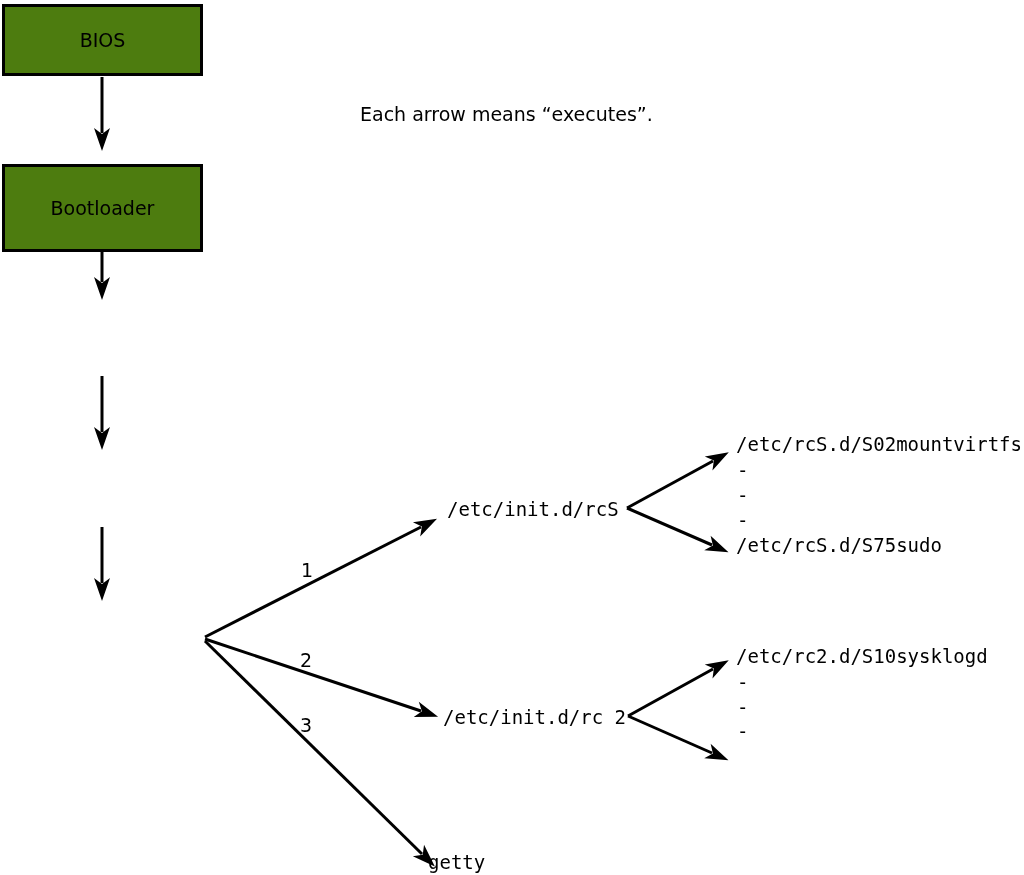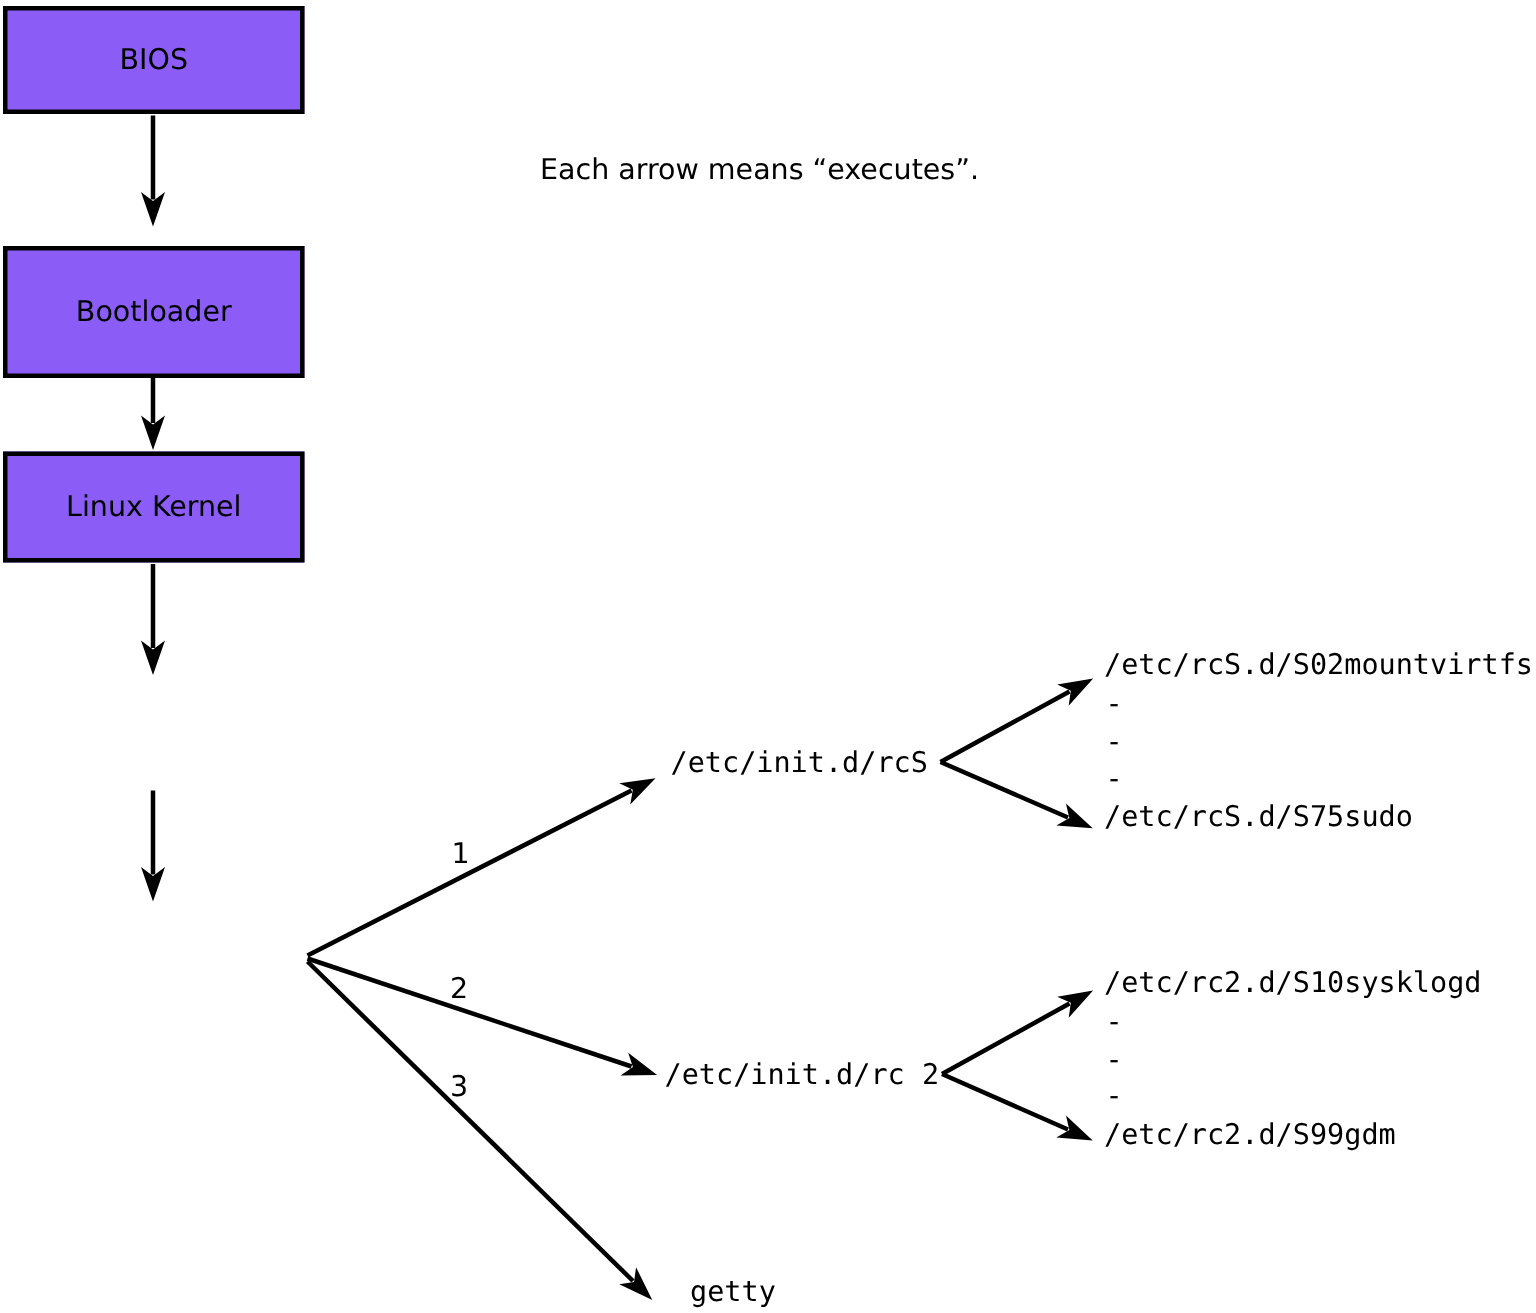--- a/index.html
+++ b/index.html
@@ -27,21 +27,21 @@
     stroke: #000000;
     stroke-width: 3;
     fill: none;
   }
   .box {
     position: absolute;
     left: 2px;
     width: 201px;
     box-sizing: border-box;
     border: 3px solid #000000;
-    background: #8b5cf6;
+    background: #4d7c0f;
     display: flex;
     align-items: center;
     justify-content: center;
     font-size: 19px;
   }
   .lbl {
     position: absolute;
     transform: translateY(-50%);
     white-space: pre;
     font-size: 19px;
@@ -78,39 +78,35 @@
     <line class="arrow-line" x1="628" y1="716" x2="713" y2="669" marker-end="url(#ah)"></line>
     <line class="arrow-line" x1="628" y1="716" x2="712" y2="753" marker-end="url(#ah)"></line>
   </svg>
 
   <div class="box" style="top:4px;height:72px">
     <span>BIOS</span>
   </div>
   <div class="box" style="top:164px;height:88px">
     <span>Bootloader</span>
   </div>
-  <div class="box" style="top:301px;height:74px">
-    <span>Linux Kernel</span>
-  </div>
 
   <div class="lbl" style="left:360px;top:114px">Each arrow means “executes”.</div>
 
   <div class="lbl" style="left:301px;top:570px">1</div>
   <div class="lbl" style="left:300px;top:660px">2</div>
   <div class="lbl" style="left:300px;top:725px">3</div>
 
   <div class="lbl mono" style="left:447px;top:509px">/etc/init.d/rcS</div>
   <div class="lbl mono" style="left:443px;top:717px">/etc/init.d/rc 2</div>
-  <div class="lbl mono" style="left:460px;top:862px">getty</div>
+  <div class="lbl mono" style="left:428px;top:862px">getty</div>
 
   <div class="lbl mono" style="left:736px;top:444px">/etc/rcS.d/S02mountvirtfs</div>
   <div class="lbl mono" style="left:737px;top:470px">-</div>
   <div class="lbl mono" style="left:737px;top:495px">-</div>
   <div class="lbl mono" style="left:737px;top:520px">-</div>
   <div class="lbl mono" style="left:736px;top:545px">/etc/rcS.d/S75sudo</div>
 
   <div class="lbl mono" style="left:736px;top:656px">/etc/rc2.d/S10sysklogd</div>
   <div class="lbl mono" style="left:737px;top:682px">-</div>
   <div class="lbl mono" style="left:737px;top:707px">-</div>
   <div class="lbl mono" style="left:737px;top:731px">-</div>
-  <div class="lbl mono" style="left:736px;top:757px">/etc/rc2.d/S99gdm</div>
 
 </div>
 
 </body></html>

